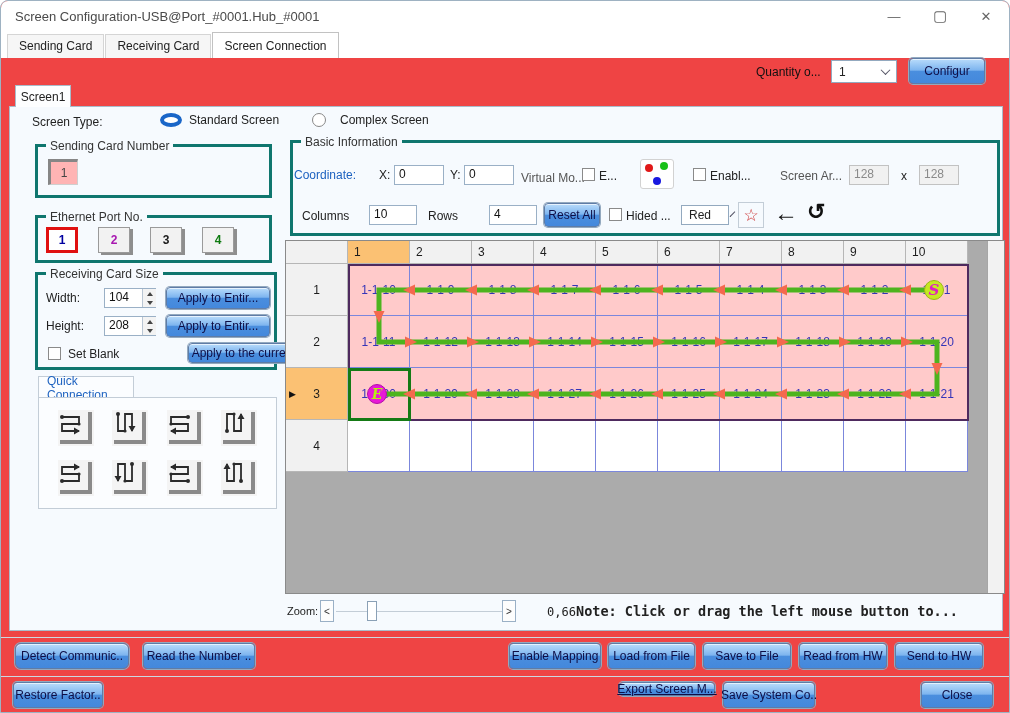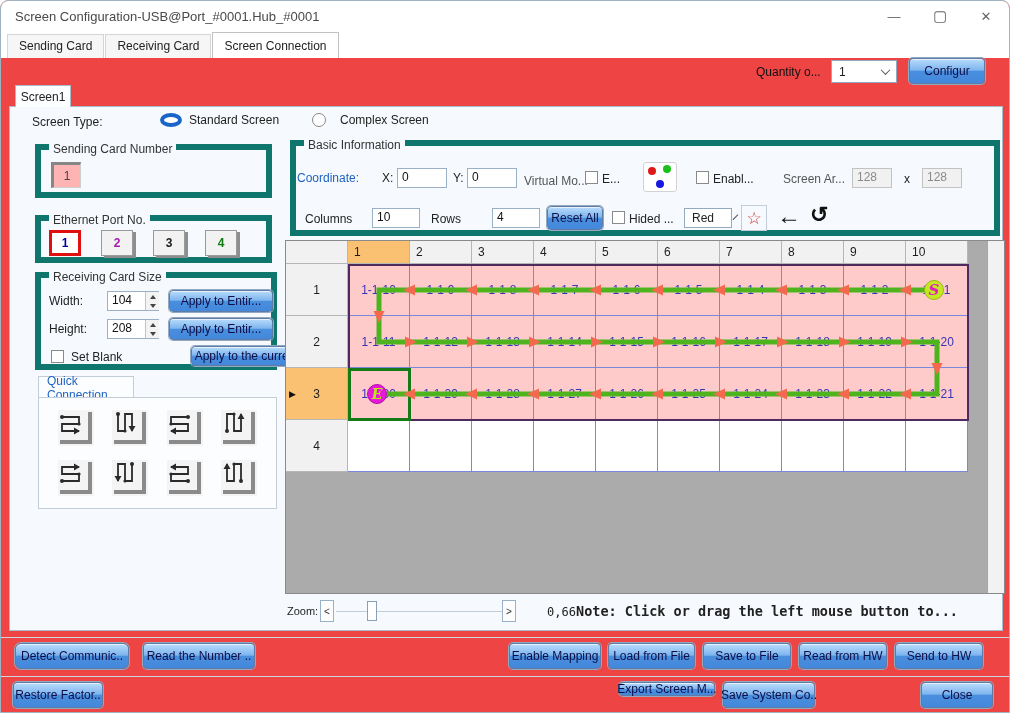--- a/index.html
+++ b/index.html
@@ -25,21 +25,21 @@
 
   .btn { background:linear-gradient(180deg,#b9dcfb 0%,#7eb5ef 46%,#4a8ede 52%,#4488dc 100%);
          border:1px solid #5f7ca6; border-radius:4px; box-shadow:0 0 0 1px #93a9bf, inset 0 1px 0 rgba(255,255,255,.65);
          color:#0e0e46; font-size:12px; display:flex; align-items:center; justify-content:center;
          font-family:"Liberation Sans",sans-serif; position:absolute; cursor:default; white-space:nowrap; }
 
   
   .screen1-tab { position:absolute; left:14px; top:84px; width:56px; height:22px; background:#fdfeff; border:1px solid #a9bccb; border-bottom:none; z-index:2; display:flex; align-items:center; justify-content:center; font-size:12px; color:#222; }
   .panel { position:absolute; left:8px; top:105px; width:994px; height:525px; border:1px solid #a9bccb; background:#f6fafe; }
 
-  .group { position:absolute; border:6px solid #0f766e; }
+  .group { position:absolute; border:3px solid #0f766e; }
   .group-legend { position:absolute; top:-8px; left:8px; background:#f6fafe; padding:0 4px; font-size:12px; color:#333; white-space:nowrap; }
   .lbl { font-size:12px; color:#222; position:absolute; white-space:nowrap; }
   .lbl.blue { color:#1d62c0; }
   .lbl.dim { color:#555; }
 
   .inp { position:absolute; border:1px solid #9ab0c6; background:#fff; font-size:12px; color:#111; padding:1px 4px; height:20px; font-family:"Liberation Sans",sans-serif; }
   .inp.dis { background:#f1f1f1; color:#8a8a8a; border-color:#c2c2c2; }
   .spin-btns { position:absolute; width:14px; border-left:1px solid #b9c6d4; display:flex; flex-direction:column; background:#f3f3f3; }
   .spin-btns > div { flex:1; display:flex; align-items:center; justify-content:center; }
   .tri-up { width:0; height:0; border-left:3px solid transparent; border-right:3px solid transparent; border-bottom:4px solid #444; }
@@ -385,18 +385,18 @@
   <div class="footer-div" style="top:636px;"></div>
   <div class="btn" style="left:14px; top:642px; width:114px; height:26px;border-radius:6px;">Detect Communic..</div>
   <div class="btn" style="left:142px; top:642px; width:112px; height:26px;">Read the Number ..</div>
   <div class="btn" style="left:508px; top:642px; width:92px; height:26px;">Enable Mapping</div>
   <div class="btn" style="left:607px; top:642px; width:87px; height:26px;">Load from File</div>
   <div class="btn" style="left:702px; top:642px; width:88px; height:26px;">Save to File</div>
   <div class="btn" style="left:798px; top:642px; width:88px; height:26px;">Read from HW</div>
   <div class="btn" style="left:894px; top:642px; width:88px; height:26px;">Send to HW</div>
   <div class="footer-div" style="top:675px;"></div>
   <div class="btn" style="left:12px; top:681px; width:90px; height:26px;">Restore Factor..</div>
-  <div class="btn" style="left:618px; top:681px; width:96px; height:14px;">Export Screen M...</div>
+  <div class="btn" style="left:618px; top:681px; width:96px; height:14px;text-decoration:underline;">Export Screen M...</div>
   <div class="btn" style="left:722px; top:681px; width:92px; height:26px;">Save System Co..</div>
   <div class="btn" style="left:828px; top:681px; width:82px; height:26px;margin-top:36px;">Save</div>
   <div class="btn" style="left:920px; top:681px; width:72px; height:26px;">Close</div>
 
 </div>
 
 </body></html>

